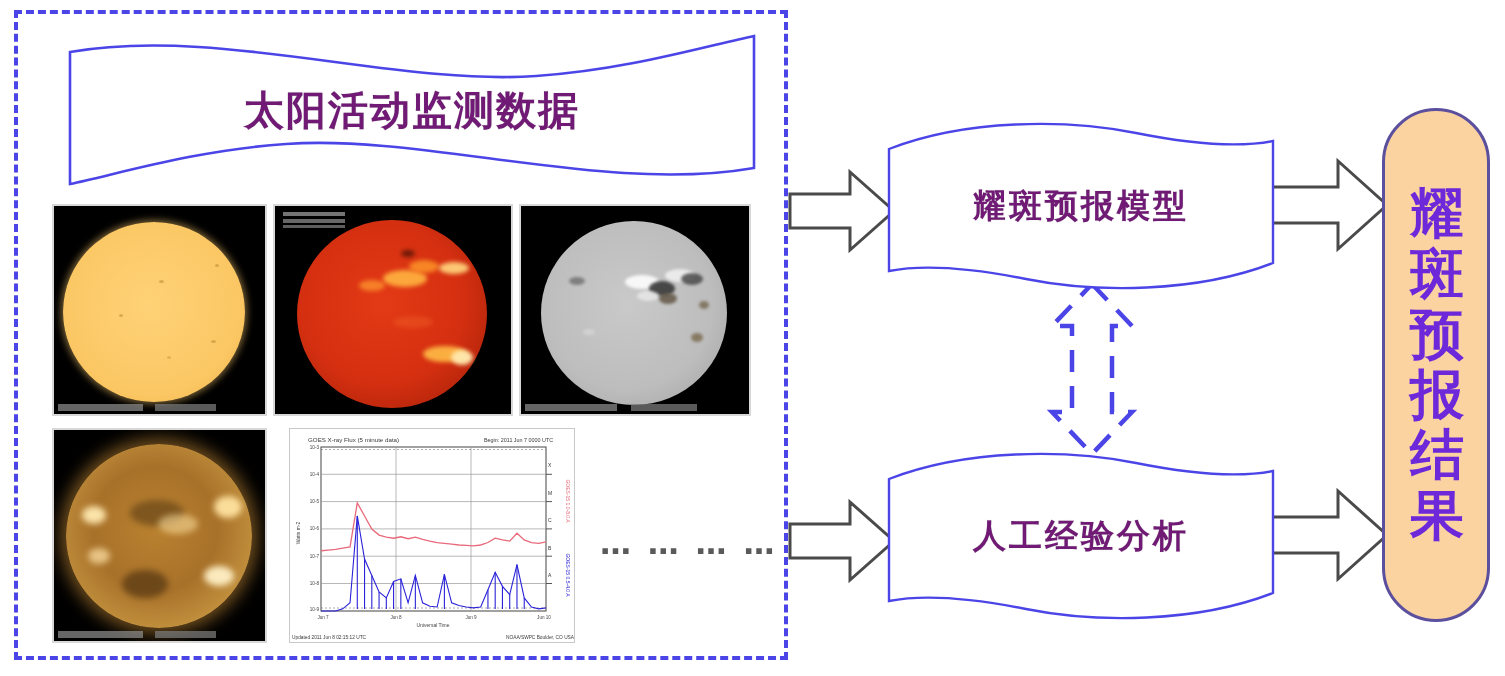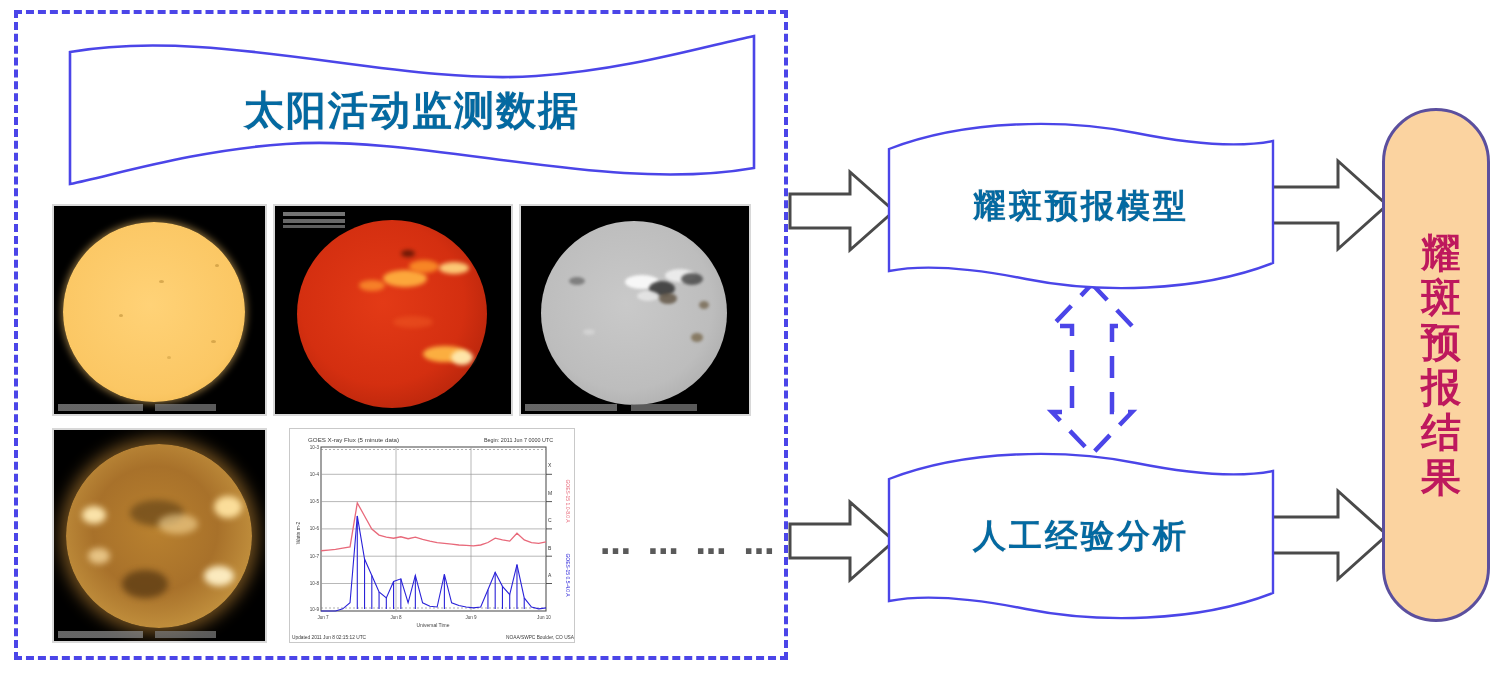--- a/index.html
+++ b/index.html
@@ -14,39 +14,39 @@
     position:absolute;left:14px;top:10px;width:774px;height:650px;
     border:4px dashed #4b45e8;box-sizing:border-box;background:#fff;
   }
 
   
   .wavy{position:absolute;}
   .wavy svg{position:absolute;left:0;top:0;overflow:visible;}
   .wavy .lbl{
     position:absolute;left:0;top:0;width:100%;height:100%;
     display:flex;align-items:center;justify-content:center;
-    color:#0369a1;font-weight:700;letter-spacing:2px;
+    color:#701a75;font-weight:700;letter-spacing:2px;
     text-shadow:0 0 1px rgba(60,60,60,.35);
   }
 
   #banner{left:66px;top:30px;width:692px;height:160px;}
   #banner .lbl{font-size:40px;}
 
   #proc-model{left:886px;top:125px;width:390px;height:162px;}
   #proc-manual{left:886px;top:455px;width:390px;height:162px;}
   #proc-model .lbl,#proc-manual .lbl{font-size:33px;letter-spacing:3px;}
 
   
   #result{
     position:absolute;left:1382px;top:108px;width:108px;height:514px;
     background:#fbd3a0;border:3px solid #5b4f9e;border-radius:54px;
     box-sizing:border-box;display:flex;align-items:center;justify-content:center;
   }
   #result .vtext{
-    color:#be185d;font-size:40px;font-weight:700;line-height:1.12;
+    color:#6d28d9;font-size:54px;font-weight:700;line-height:1.12;
     text-align:right;letter-spacing:1px;width:52px;word-break:break-all;
   }
 
   
   .blockarrow{position:absolute;}
   .blockarrow svg{display:block;overflow:visible;}
   #arr-in-top{left:788px;top:168px;}
   #arr-in-bot{left:788px;top:498px;}
   #arr-out-top{left:1270px;top:155px;}
   #arr-out-bot{left:1270px;top:485px;}

